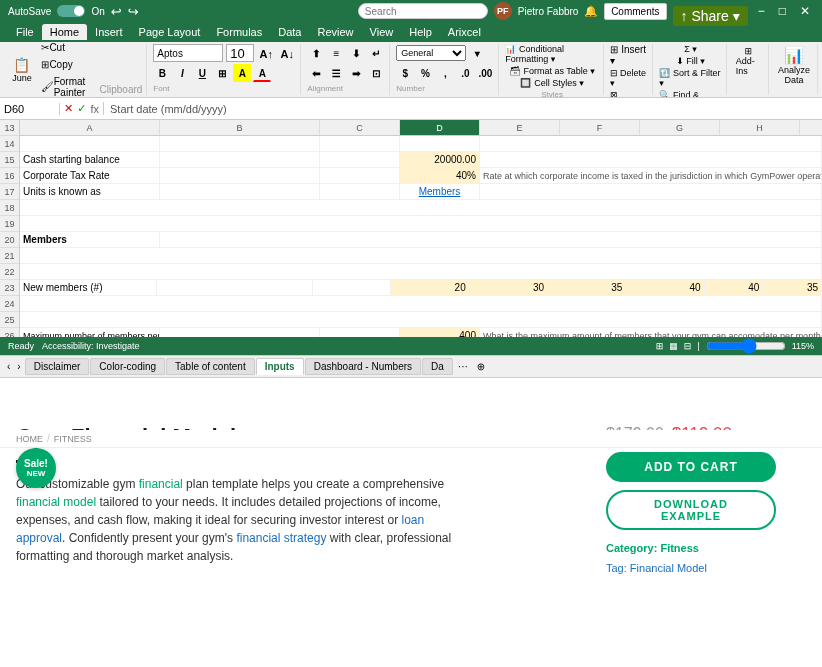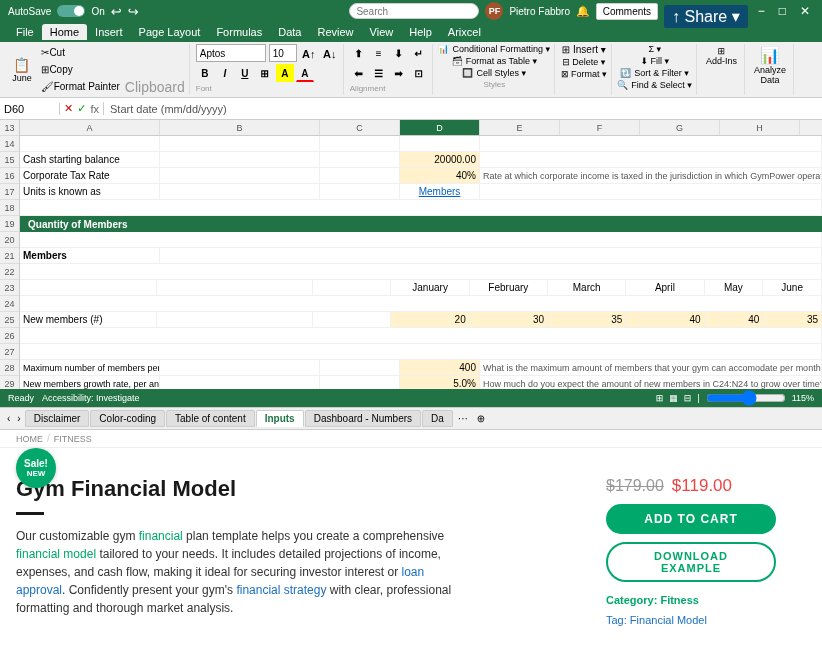--- a/index.html
+++ b/index.html
@@ -1,20 +1,20 @@
 <!DOCTYPE html>
 <html><head>
   <meta charset="utf-8">
   <style>
     * { margin: 0; padding: 0; box-sizing: border-box; }
     body { font-family: Arial, sans-serif; width: 822px; height: 667px; overflow: hidden; background: #fff; }
 
     
     .excel-section {
-      height: 430px;
+      height: 378px;
       background: #f0f0f0;
       position: relative;
       overflow: hidden;
       border-bottom: 1px solid #ccc;
     }
 
     
     .title-bar {
       height: 22px;
       background: #217346;
@@ -100,21 +100,21 @@
       cursor: pointer;
       border-radius: 2px;
       min-width: 28px;
     }
     .ribbon-btn .icon { font-size: 14px; }
     .font-name-box {
       width: 70px; height: 18px; font-size: 10px;
       border: 1px solid #aaa; padding: 0 3px;
     }
     .font-size-box {
-      width: 28px; height: 18px; font-size: 10px;
+      width: 28px; height: 18px; font-size: 13px;
       border: 1px solid #aaa; padding: 0 3px;
     }
     .format-btn {
       width: 18px; height: 18px; font-size: 10px; font-weight: bold;
       border: 1px solid transparent; cursor: pointer; text-align: center;
       line-height: 18px;
     }
 
     
     .formula-bar {
@@ -429,24 +429,24 @@
 
     .comments-btn {
       font-size: 10px;
       padding: 2px 6px;
       border: 1px solid #ccc;
       background: #fff;
       cursor: pointer;
       border-radius: 2px;
     }
     .share-btn {
-      font-size: 16px;
+      font-size: 14px;
       padding: 2px 8px;
       border: none;
-      background: #0c4a6e;
+      background: #4d7c0f;
       color: #fff;
       cursor: pointer;
       border-radius: 2px;
       margin-top: 10px;
     }
   </style>
 </head>
 <body>
 
 <div class="excel-section">
@@ -491,21 +491,21 @@
     <div class="ribbon-group">
       <div class="ribbon-btn">
         <span class="icon">📋</span>
         <span>June</span>
       </div>
       <div style="display:flex;flex-direction:column;gap:2px;">
         <div class="ribbon-btn" style="flex-direction:row;font-size:10px;"><span>✂</span> Cut</div>
         <div class="ribbon-btn" style="flex-direction:row;font-size:10px;"><span>⊞</span> Copy</div>
         <div class="ribbon-btn" style="flex-direction:row;font-size:10px;"><span>🖌</span> Format Painter</div>
       </div>
-      <div style="font-size:14px;color:#999;align-self:flex-end;">Clipboard</div>
+      <div style="font-size:10px;color:#999;align-self:flex-end;">Clipboard</div>
     </div>
 
     <div class="ribbon-group" style="flex-direction:column;gap:2px;align-items:flex-start;">
       <div style="display:flex;align-items:center;gap:3px;">
         <input class="font-name-box" type="text" value="Aptos" style="">
         <input class="font-size-box" type="text" value="10" style="">
         <span class="format-btn" style="font-size:11px;">A↑</span>
         <span class="format-btn" style="font-size:11px;">A↓</span>
       </div>
       <div style="display:flex;align-items:center;gap:2px;">
@@ -528,20 +528,36 @@
       </div>
       <div style="display:flex;gap:2px;">
         <span class="format-btn">⬅</span>
         <span class="format-btn">☰</span>
         <span class="format-btn">➡</span>
         <span class="format-btn">⊡</span>
       </div>
       <div style="font-size:8px;color:#999;">Alignment</div>
     </div>
 
+    <div class="ribbon-group" style="flex-direction:column;gap:2px;align-items:flex-start;">
+      <div style="display:flex;align-items:center;gap:2px;">
+        <select style="font-size:9px;height:16px;width:70px;">
+          <option>General</option>
+        </select>
+        <span class="format-btn">▾</span>
+      </div>
+      <div style="display:flex;gap:2px;">
+        <span class="format-btn">$</span>
+        <span class="format-btn">%</span>
+        <span class="format-btn">,</span>
+        <span class="format-btn">.0</span>
+        <span class="format-btn">.00</span>
+      </div>
+      <div style="font-size:8px;color:#999;">Number</div>
+    </div>
 
     <div class="ribbon-group" style="flex-direction:column;gap:2px;">
       <div style="font-size:9px;">📊 Conditional Formatting ▾</div>
       <div style="font-size:9px;">🗃 Format as Table ▾</div>
       <div style="font-size:9px;">🔲 Cell Styles ▾</div>
       <div style="font-size:8px;color:#999;">Styles</div>
     </div>
 
     <div class="ribbon-group" style="flex-direction:column;gap:2px;">
       <div style="font-size:10px;">⊞ Insert ▾</div>
@@ -652,46 +668,34 @@
           <div class="cell" style="width:160px;"></div>
           <div class="cell" style="width:80px;"></div>
           <div class="cell blue-link" style="width:80px;text-align:center;">Members</div>
           <div class="cell" style="flex:1;"></div>
         </div>
 
         <div class="grid-row">
           <div class="cell" style="flex:1;"></div>
         </div>
 
-        <div class="header-row-green">Quantity of Members</div>
 
         <div class="grid-row">
           <div class="cell" style="flex:1;"></div>
         </div>
 
         <div class="grid-row">
           <div class="cell cell-a" style="font-weight:bold;">Members</div>
           <div class="cell" style="flex:1;"></div>
         </div>
 
         <div class="grid-row">
           <div class="cell" style="flex:1;"></div>
         </div>
 
-        <div class="grid-row">
-          <div class="cell cell-a"></div>
-          <div class="cell" style="width:160px;"></div>
-          <div class="cell" style="width:80px;text-align:center;"></div>
-          <div class="cell" style="width:80px;text-align:center;">January</div>
-          <div class="cell" style="width:80px;text-align:center;">February</div>
-          <div class="cell" style="width:80px;text-align:center;">March</div>
-          <div class="cell" style="width:80px;text-align:center;">April</div>
-          <div class="cell" style="width:60px;text-align:center;">May</div>
-          <div class="cell" style="width:60px;text-align:center;">June</div>
-        </div>
 
         <div class="grid-row">
           <div class="cell" style="flex:1;"></div>
         </div>
 
         <div class="grid-row">
           <div class="cell cell-a">New members (#)</div>
           <div class="cell" style="width:160px;"></div>
           <div class="cell" style="width:80px;"></div>
           <div class="cell input-yellow" style="width:80px;text-align:right;">20</div>

